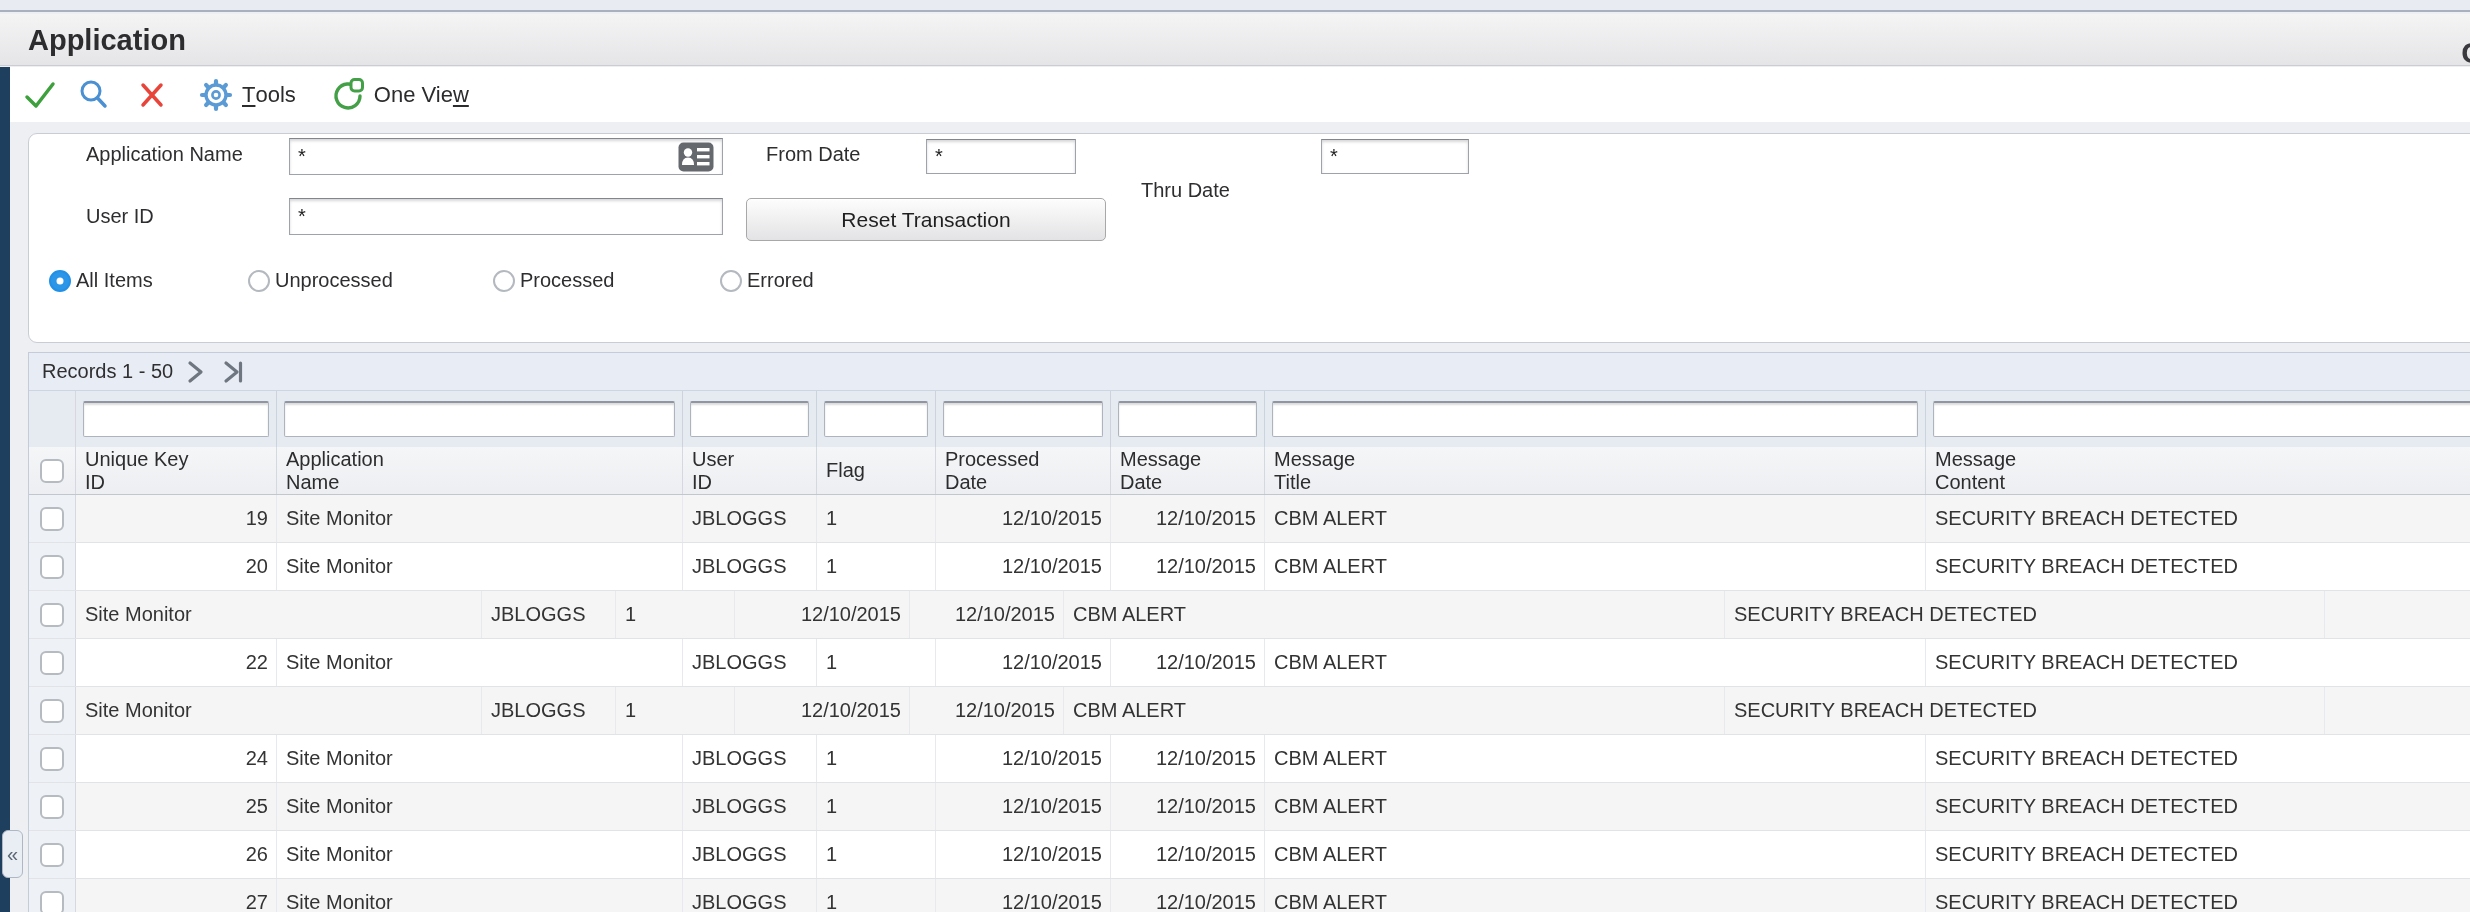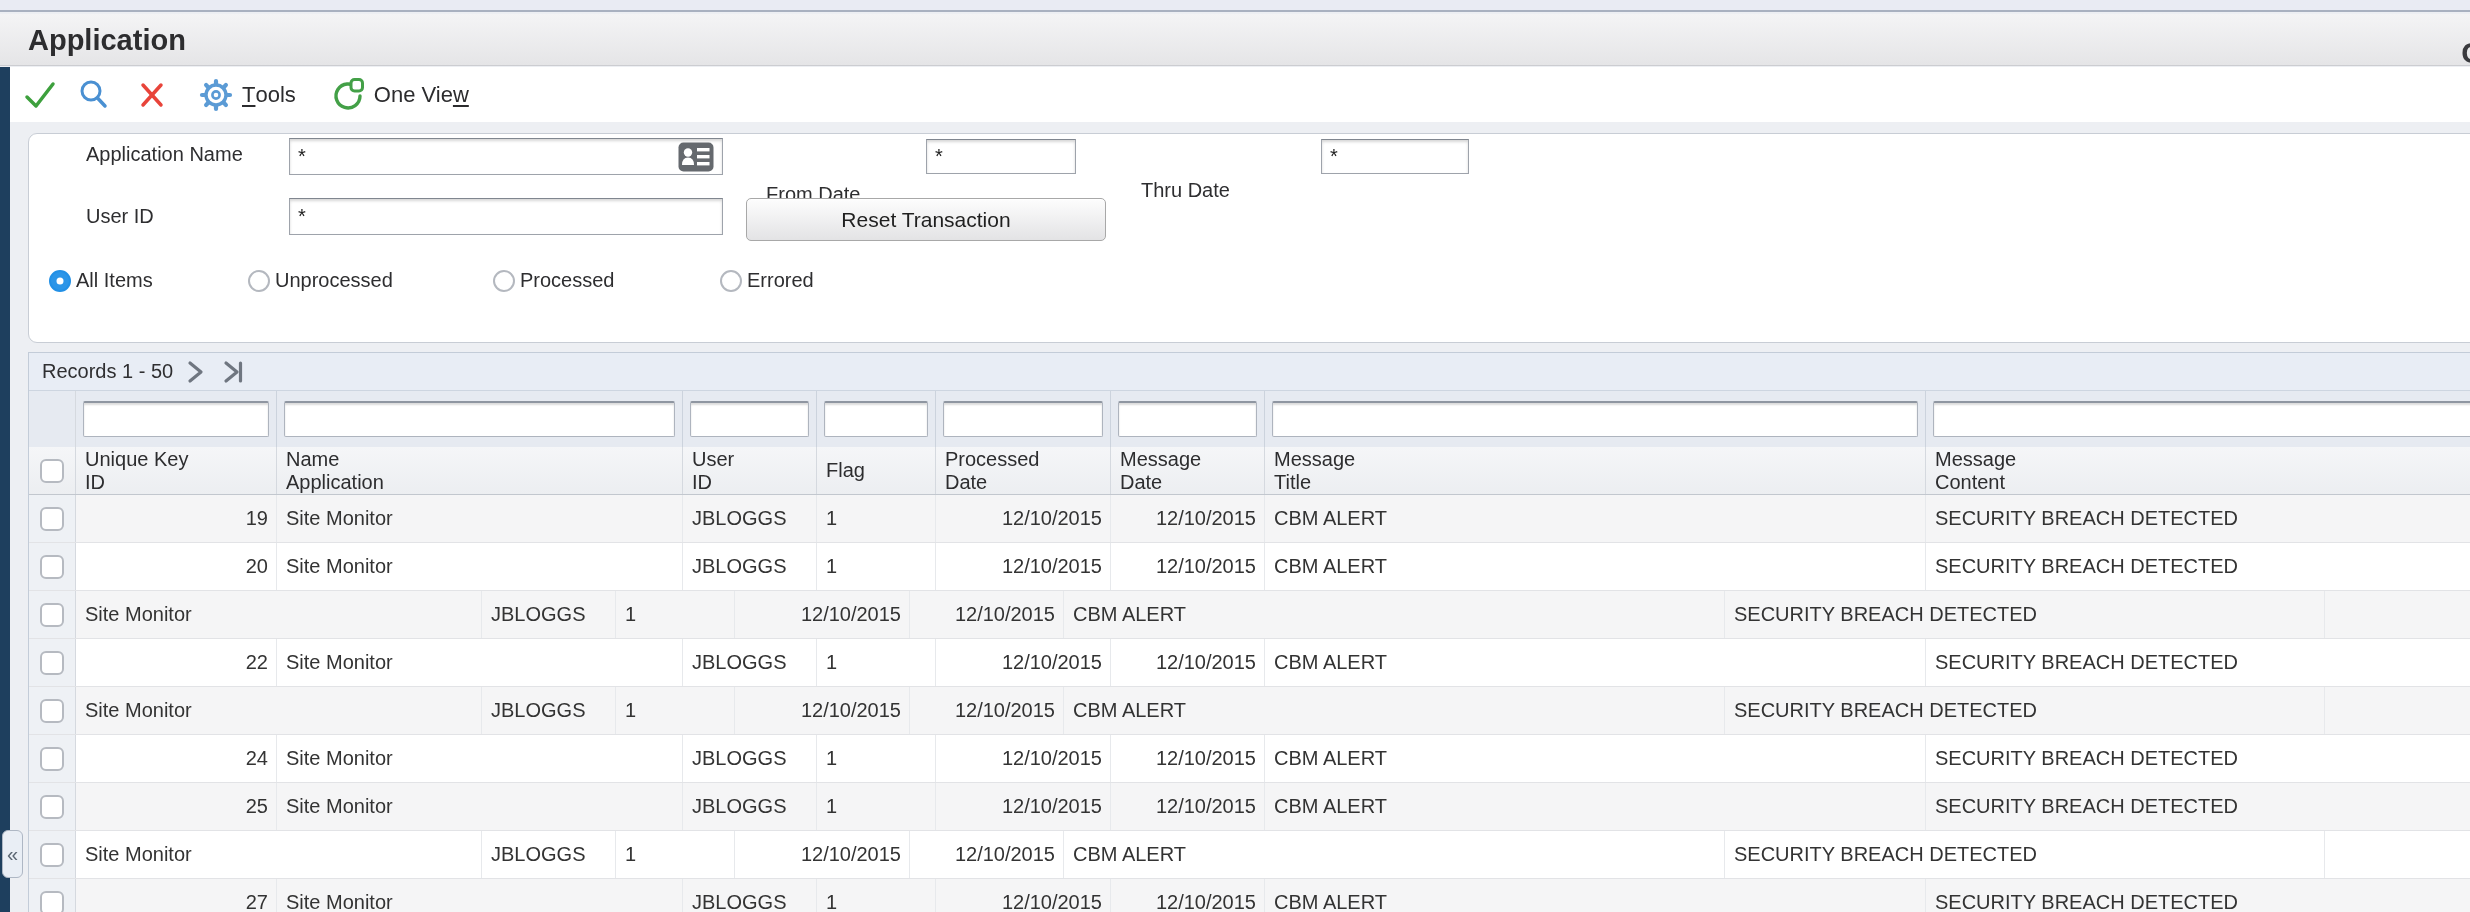--- a/index.html
+++ b/index.html
@@ -153,21 +153,21 @@
             <rect x="0.5" y="0.5" width="35" height="29" rx="5" fill="#65696e"></rect>
             <circle cx="10" cy="10.5" r="4.2" fill="#fff"></circle>
             <path d="M4 23 Q4 15.5 10 15.5 Q16 15.5 16 23 Z" fill="#fff"></path>
             <rect x="19" y="6" width="12.5" height="3.4" fill="#fff"></rect>
             <rect x="19" y="13" width="12.5" height="3.4" fill="#fff"></rect>
             <rect x="19" y="20" width="12.5" height="3.4" fill="#fff"></rect>
           </svg>
         </span>
       </div>
 
-      <span class="fp-label" style="left:737px; top:9px;margin-top:40px;">From Date</span>
+      <span class="fp-label" style="left:737px; top:9px;">From Date</span>
       <div class="fp-input" style="left:897px; top:5px; width:150px; height:35px;">
         <span class="val">*</span>
       </div>
 
       <span class="fp-label" style="left:1112px; top:9px;margin-top:36px;">Thru Date</span>
       <div class="fp-input" style="left:1292px; top:5px; width:148px; height:35px;">
         <span class="val">*</span>
       </div>
 
       <span class="fp-label" style="left:57px; top:71px;">User ID</span>
@@ -239,22 +239,22 @@
         </div>
       <div class="header-row" id="header-row">
           <div class="gutter" style="background: transparent;">
             <span class="checkbox"></span>
           </div>
           <div class="header-cell" style="width: 201px;">
             <span>Unique Key</span>
             <span>ID</span>
           </div>
           <div class="header-cell" style="width: 406px;">
+            <span>Application</span>
             <span>Name</span>
-            <span>Application</span>
           </div>
           <div class="header-cell" style="width: 134px;">
             <span>User</span>
             <span>ID</span>
           </div>
           <div class="header-cell" style="width: 119px;">
             <span>Flag</span>
           </div>
           <div class="header-cell" style="width: 175px;">
             <span>Processed</span>
@@ -360,20 +360,21 @@
             <div class="cell left" style="width: 119px;">1</div>
             <div class="cell right" style="width: 175px;">12/10/2015</div>
             <div class="cell right" style="width: 154px;">12/10/2015</div>
             <div class="cell left" style="width: 661px;">CBM ALERT</div>
             <div class="cell left" style="width: 600px;">SECURITY BREACH DETECTED</div>
           </div>
           <div class="grid-row">
             <div class="gutter">
               <span class="checkbox"></span>
             </div>
+            <div class="cell right" style="width: 201px;">26</div>
             <div class="cell left" style="width: 406px;">Site Monitor</div>
             <div class="cell left" style="width: 134px;">JBLOGGS</div>
             <div class="cell left" style="width: 119px;">1</div>
             <div class="cell right" style="width: 175px;">12/10/2015</div>
             <div class="cell right" style="width: 154px;">12/10/2015</div>
             <div class="cell left" style="width: 661px;">CBM ALERT</div>
             <div class="cell left" style="width: 600px;">SECURITY BREACH DETECTED</div>
           </div>
           <div class="grid-row odd">
             <div class="gutter">

